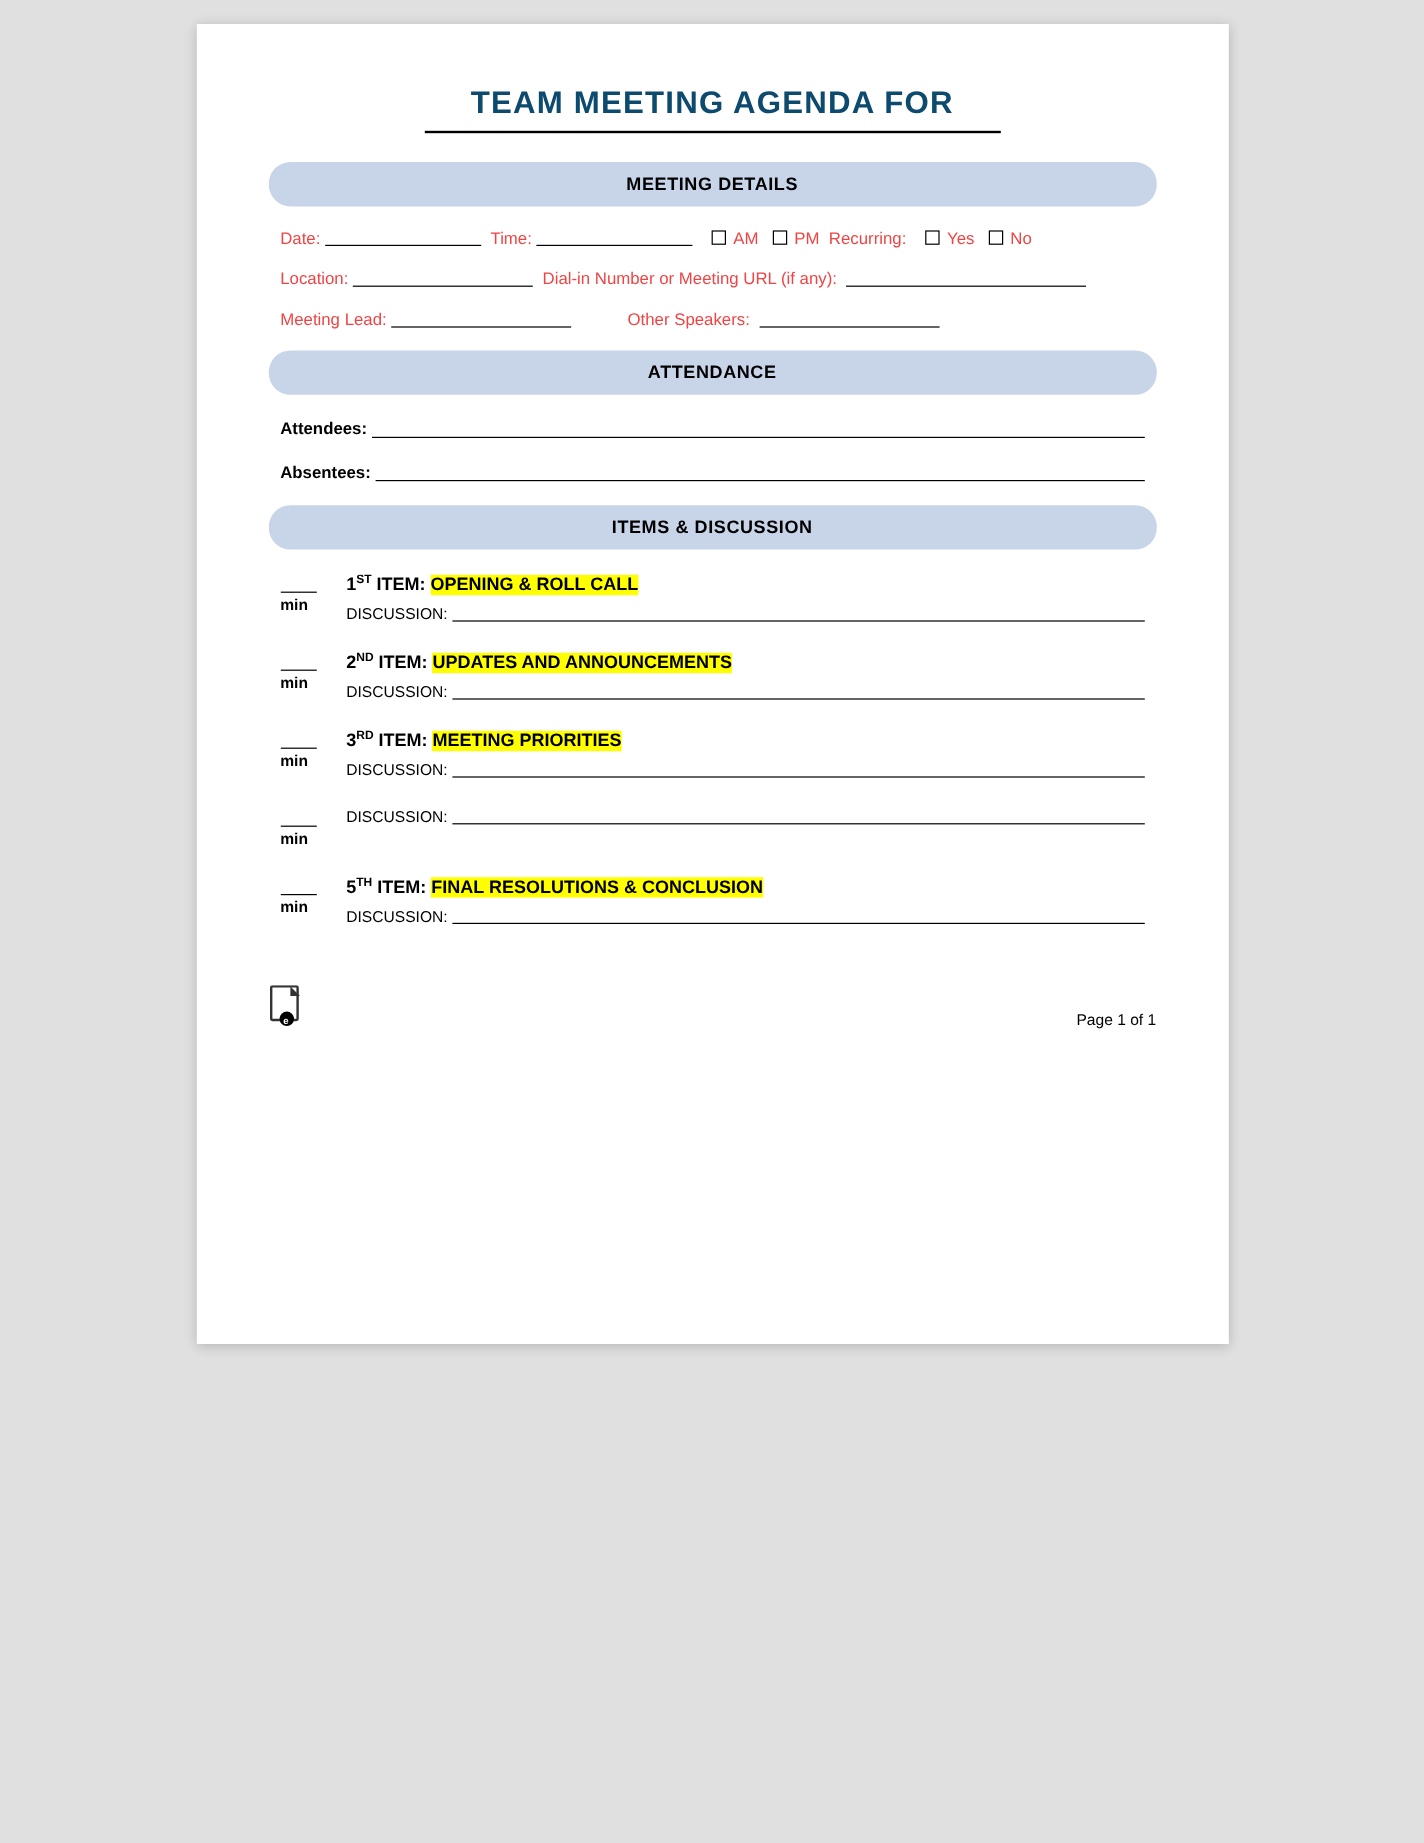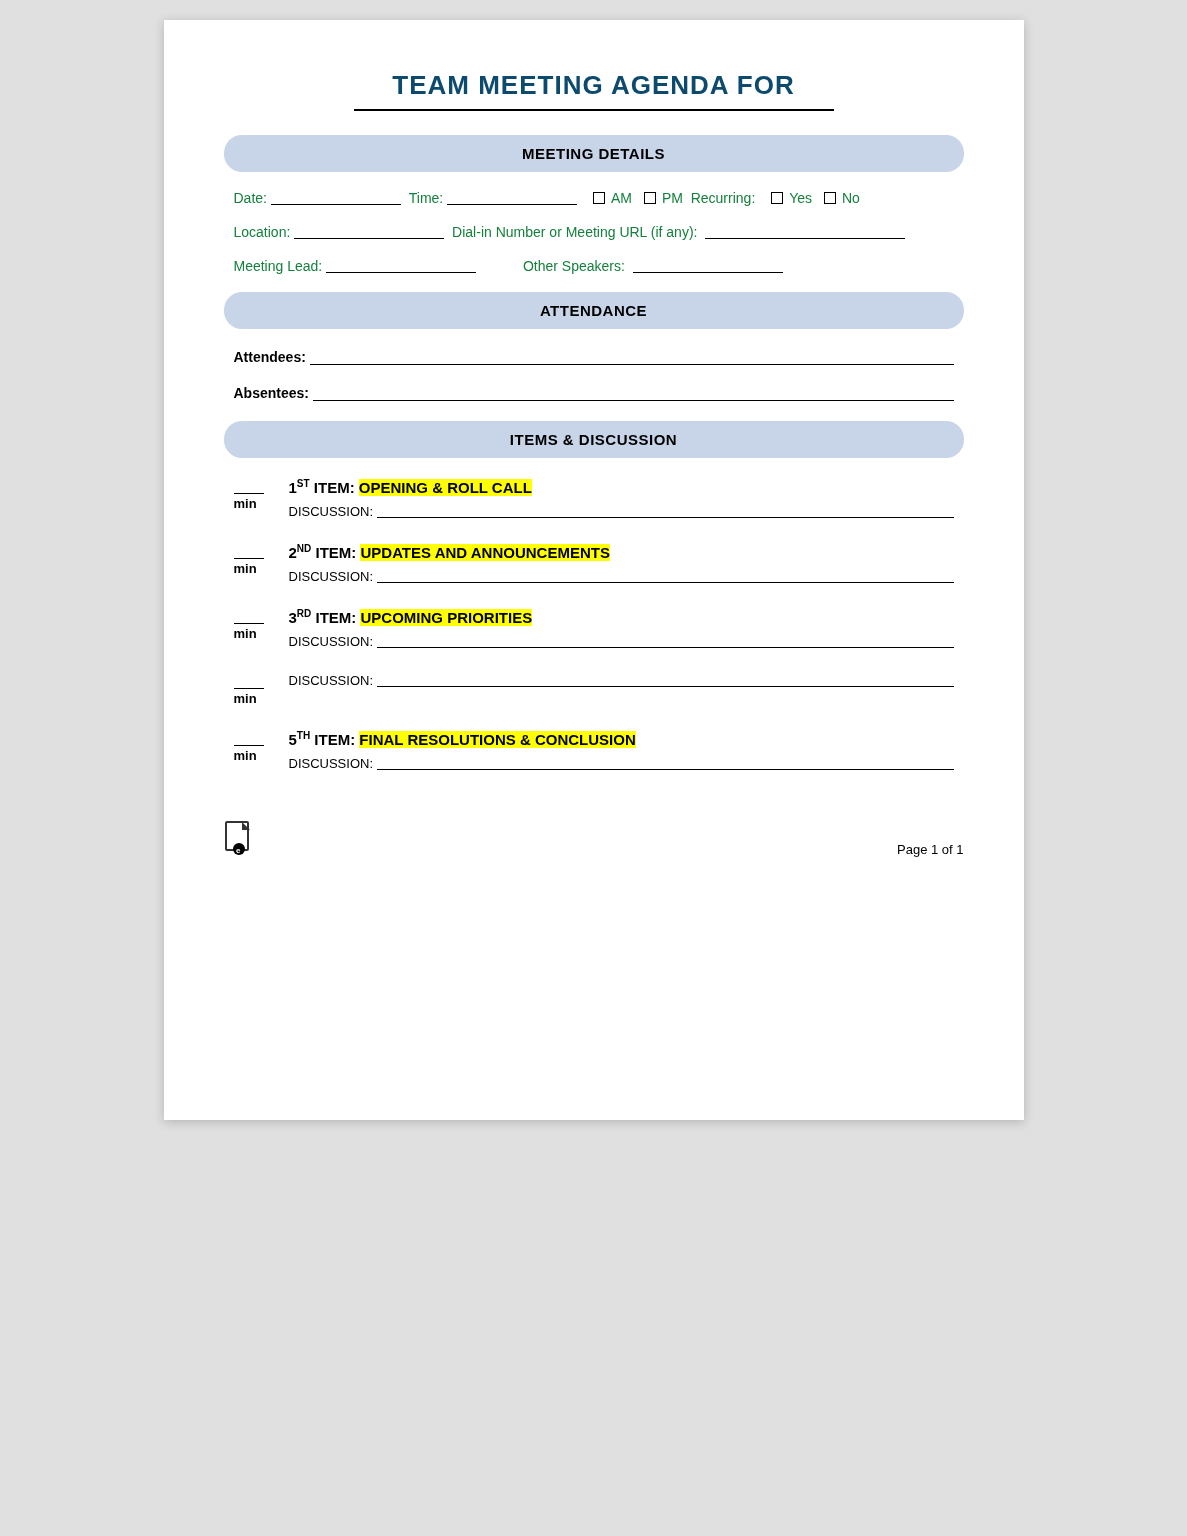--- a/index.html
+++ b/index.html
@@ -59,21 +59,21 @@
     .details-grid {
       padding: 0 10px;
       margin-bottom: 18px;
     }
 
     .details-row {
       display: flex;
       align-items: center;
       margin-bottom: 18px;
       font-size: 14px;
-      color: #15803d;
+      color: #ef4444;
     }
 
     .field-label {
       font-size: 14px;
       white-space: nowrap;
       margin-right: 4px;
     }
 
     .field-blank {
       border-bottom: 1.5px solid #000;
@@ -343,21 +343,21 @@
     </div>
 
     <div class="agenda-item">
       <div class="item-time">
         <span class="item-time-blank"></span>
         <span class="item-time-label">min</span>
       </div>
       <div class="item-content">
         <div class="item-title">
           <span>3<sup>RD</sup></span>
-          <span> ITEM: </span><span class="highlight">UPCOMING PRIORITIES</span>
+          <span> ITEM: </span><span class="highlight">MEETING PRIORITIES</span>
         </div>
         <div class="discussion-row">
           <span class="discussion-label">DISCUSSION:</span>
           <span class="discussion-blank"></span>
         </div>
       </div>
     </div>
 
     <div class="agenda-item">
       <div class="item-time">

